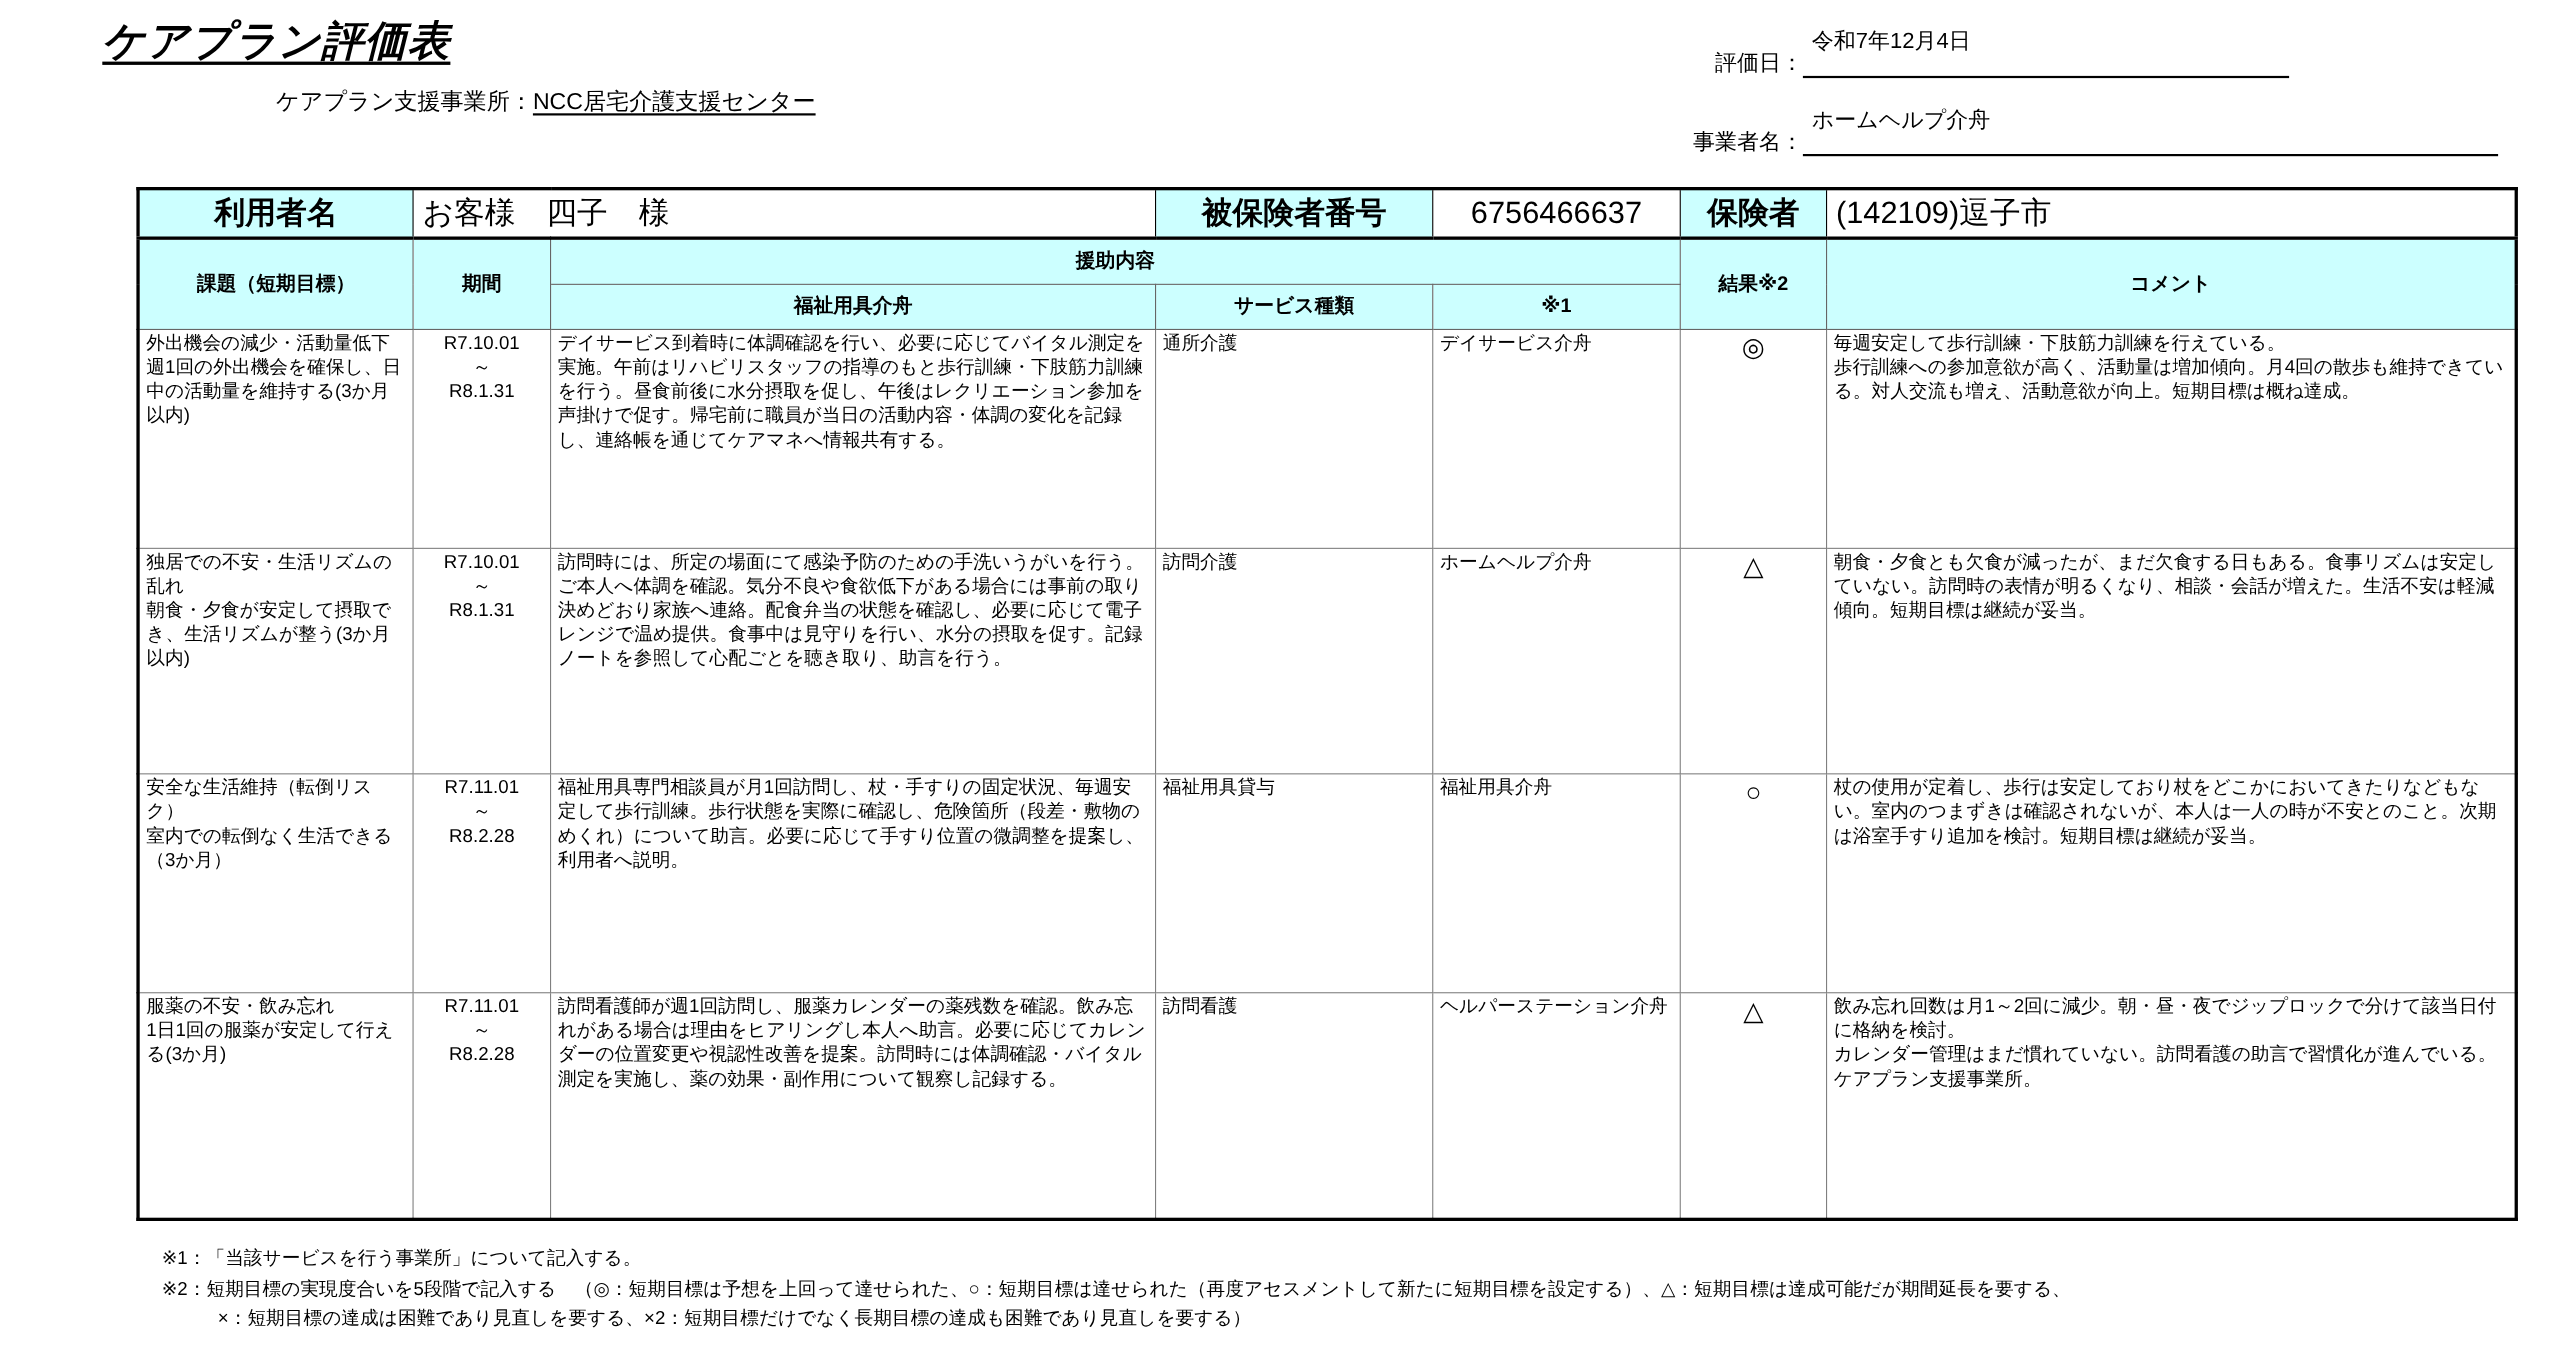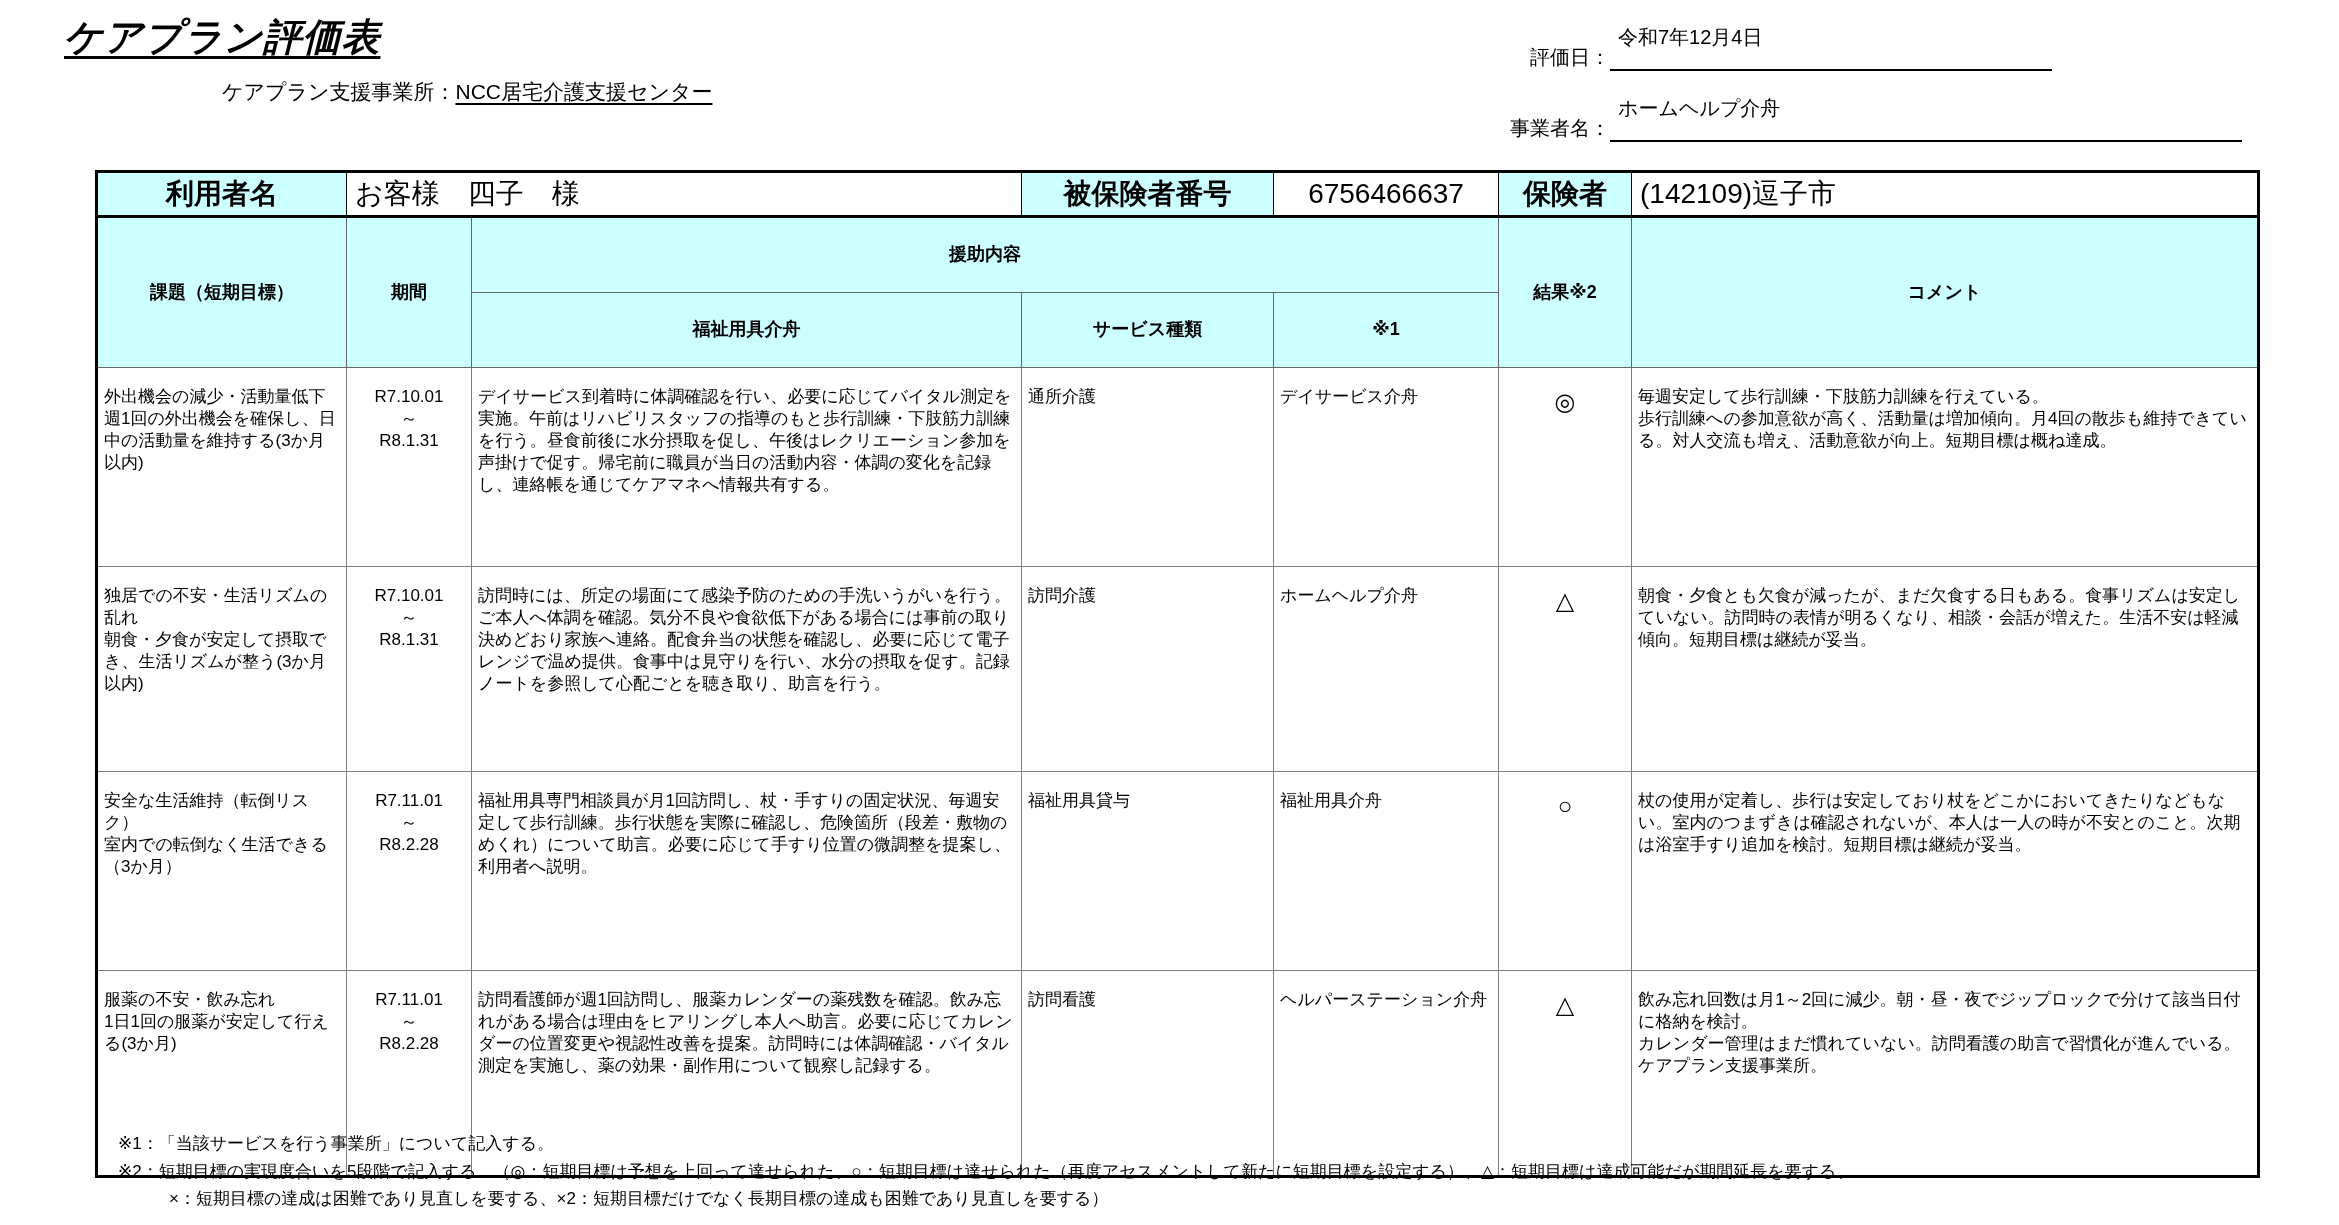--- a/index.html
+++ b/index.html
@@ -2,21 +2,21 @@
 <html><head>
 <meta charset="utf-8">
 <style>
   html,body{margin:0;padding:0;background:#ffffff;}
   body{
     width:2339px;height:1225px;position:relative;
     font-family:"Liberation Sans","DejaVu Sans",sans-serif;
     color:#000;
     -webkit-font-smoothing:antialiased;
   }
-  .sheet{position:absolute;inset:0;}
+  .sheet{position:absolute;inset:0;margin-left:29px;}
 
   
   .doc-title{
     position:absolute;left:64px;top:12px;
     font-size:38px;font-weight:bold;font-style:italic;
     text-decoration:underline;text-underline-offset:6px;
     letter-spacing:1px;white-space:nowrap;
   }
   .office-line{
     position:absolute;left:222px;top:78px;
@@ -34,21 +34,21 @@
 
   
   table.main{
     position:absolute;left:95px;top:170px;
     width:2162px;border-collapse:collapse;table-layout:fixed;
     border:3px solid #000;
     font-size:17px;
   }
   table.main td{
     border:1px solid #808080;
-    padding:18px 6px;
+    padding:1px 6px;
     overflow:hidden;
     line-height:1.3;
   }
   tr.user-row td{
     border:1px solid #000;
     border-bottom:3px solid #000;
     font-size:28px;
     vertical-align:middle;
     height:38px;
     padding:2px 8px;

